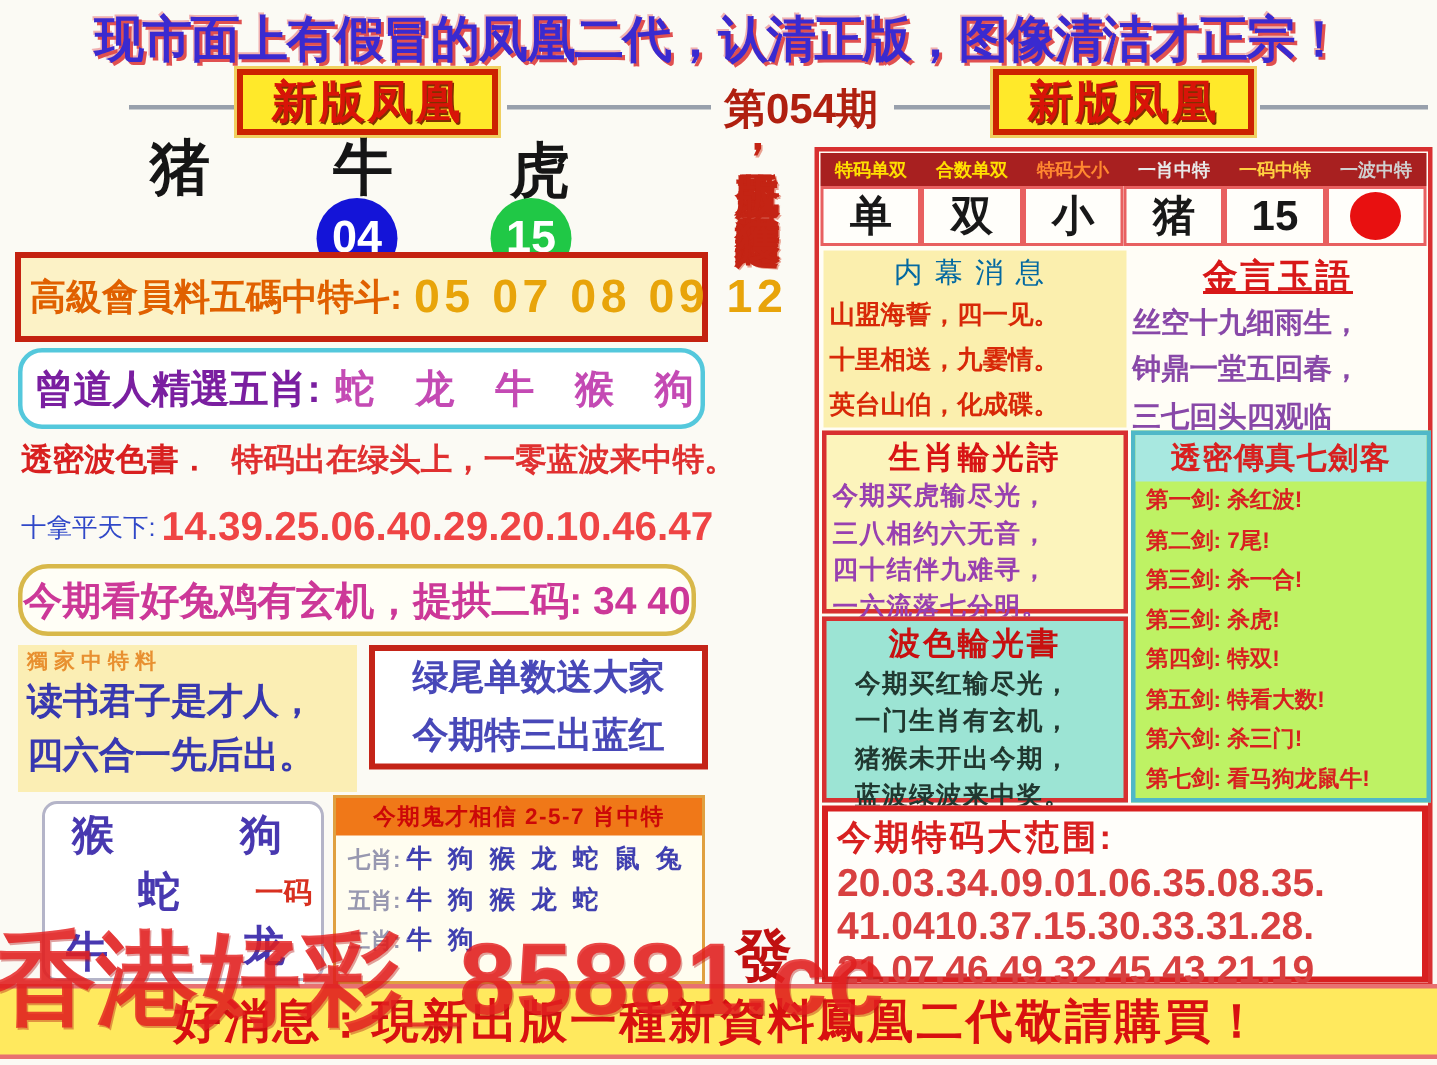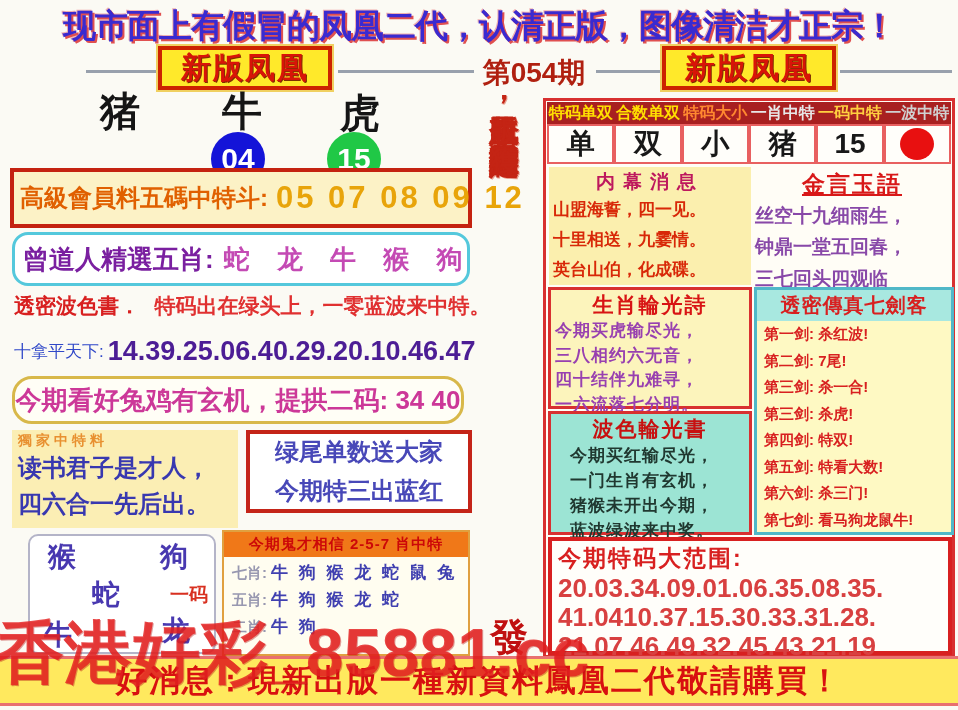--- a/index.html
+++ b/index.html
@@ -36,21 +36,21 @@
     border:3px solid #54c8dc; border-radius:16px; display:flex; align-items:center; padding:0 8px; white-space:nowrap; }
   .zengdao-label { font-size:26px; font-weight:bold; color:#7a1fa0; }
   .zengdao-animals { font-size:26px; font-weight:bold; color:#c44ab4; margin-left:10px; letter-spacing:10px; }
 
   .bose-line { position:absolute; left:14px; top:292px; width:456px; white-space:nowrap; }
   .bose-label { font-size:21px; font-weight:bold; color:#d82020; }
   .bose-text { font-size:21px; font-weight:bold; color:#e03030; margin-left:10px; }
 
   .shina-line { position:absolute; left:14px; top:336px; width:456px; white-space:nowrap; display:flex; align-items:center; }
   .shina-label { font-size:17px; font-weight:normal; color:#3048c8; }
-  .shina-nums { font-size:27px; font-weight:bold; color:#4c1d95; margin-left:4px; }
+  .shina-nums { font-size:27px; font-weight:bold; color:#ef4444; margin-left:4px; }
 
   .twocodes-box { position:absolute; left:12px; top:376px; width:452px; height:48px;
     border:3px solid #d8b84a; border-radius:20px; background:#fffef6; display:flex; align-items:center;
     justify-content:center; font-size:26px; font-weight:bold; color:#cc3898; white-space:nowrap; }
 
   .dujia-box { position:absolute; left:12px; top:430px; width:226px; height:98px; background:#fbeeb4;
     padding:2px 6px; }
   .dujia-header { font-size:14px; font-weight:bold; color:#e89030; letter-spacing:4px; }
   .dujia-line { font-size:24px; font-weight:bold; color:#3838b0; white-space:nowrap; line-height:1.5; }
 
@@ -74,50 +74,50 @@
   
   .vertical-slogan { position:absolute; left:476px; top:92px; height:524px; width:56px;
     writing-mode:vertical-rl; text-orientation:upright; font-size:30px; font-weight:bold;
     color:#c42414; letter-spacing:0px; line-height:56px; text-shadow:1px 1px 0 #e8a090; }
   .fa-char { position:absolute; left:490px; top:612px; font-size:38px; font-weight:bold; color:#c01010; }
 
   
   .right-panel { position:absolute; left:543px; top:98px; width:412px; height:560px;
     border:3px solid #d83030; background:#fffdf6; }
   .rt-headers { position:absolute; left:1px; top:1px; width:404px; height:22px; display:flex; background:#a82020; }
-  .rt-headers div { flex:1; text-align:center; font-size:16px; font-weight:bold; line-height:22px; white-space:nowrap; }
+  .rt-headers div { flex:1; text-align:center; font-size:12px; font-weight:bold; line-height:22px; white-space:nowrap; }
   .rt-headers div:nth-child(1), .rt-headers div:nth-child(2) { color:#ffe000; }
   .rt-headers div:nth-child(3) { color:#ff8830; }
   .rt-headers div:nth-child(4) { color:#e8e8e8; }
   .rt-headers div:nth-child(5) { color:#ffd040; }
   .rt-headers div:nth-child(6) { color:#d0d0d0; }
   .rt-values { position:absolute; left:1px; top:23px; width:404px; height:40px; display:flex; }
   .rt-values .cell { flex:1; border:2px solid #e86060; background:#fffefa; display:flex; align-items:center;
     justify-content:center; font-size:28px; font-weight:bold; color:#181818; }
   .red-wave { width:34px; height:32px; border-radius:50%; background:#e81010; }
 
   .neimu-box { position:absolute; left:3px; top:66px; width:202px; height:118px; background:#fbefae; padding:2px 4px; }
-  .neimu-header { text-align:center; font-size:19px; font-weight:bold; color:#be185d; letter-spacing:8px; }
+  .neimu-header { text-align:center; font-size:19px; font-weight:normal; color:#0369a1; letter-spacing:8px; }
   .neimu-line { font-size:17px; font-weight:bold; color:#d82808; line-height:1.75; white-space:nowrap; }
 
   .jinyan-box { position:absolute; left:207px; top:66px; width:198px; height:118px; padding:2px 2px; }
   .jinyan-header { text-align:center; font-size:23px; font-weight:bold; color:#d81818; letter-spacing:2px;text-decoration:underline; }
   .jinyan-line { font-size:19px; font-weight:bold; color:#8848a8; line-height:1.65; white-space:nowrap; }
 
   .shengxiao-box { position:absolute; left:2px; top:186px; width:204px; height:122px; background:#fcf4bc;
     border:3px solid #d83030; padding:1px 4px; }
   .shengxiao-header { text-align:center; font-size:21px; font-weight:bold; color:#d81414; letter-spacing:2px; }
   .shengxiao-line { font-size:17px; font-weight:bold; color:#9840b0; line-height:1.45; white-space:nowrap; letter-spacing:1px; }
 
   .boselun-box { position:absolute; left:2px; top:310px; width:204px; height:124px; background:#9ce4d4;
     border:3px solid #d83030; padding:1px 19px; }
   .boselun-header { text-align:center; font-size:21px; font-weight:bold; color:#c81010; letter-spacing:2px; }
   .boselun-line { font-size:17px; font-weight:bold; color:#203830; line-height:1.48; white-space:nowrap; letter-spacing:1px; }
 
-  .qijianke-box { position:absolute; left:208px; top:186px; width:200px; height:248px; background:#fef9c3;
+  .qijianke-box { position:absolute; left:208px; top:186px; width:200px; height:248px; background:#bef264;
     border:3px solid #50b8c8; }
   .qijianke-header { background:#a8e8e0; text-align:center; font-size:20px; font-weight:bold; color:#d82020;
     padding:2px 0; letter-spacing:1px; white-space:nowrap; }
   .qijianke-line { font-size:15px; font-weight:bold; color:#d82020; line-height:1.77; padding-left:7px; white-space:nowrap; }
 
   .fanwei-box { position:absolute; left:2px; top:436px; width:404px; height:118px; background:#fffefa;
     border:4px solid #d82020; padding:2px 6px; }
   .fanwei-header { font-size:23px; font-weight:bold; color:#d82020; letter-spacing:2px; }
   .fanwei-line { font-size:26px; font-weight:bold; color:#d84040; line-height:1.12; white-space:nowrap; }
 

